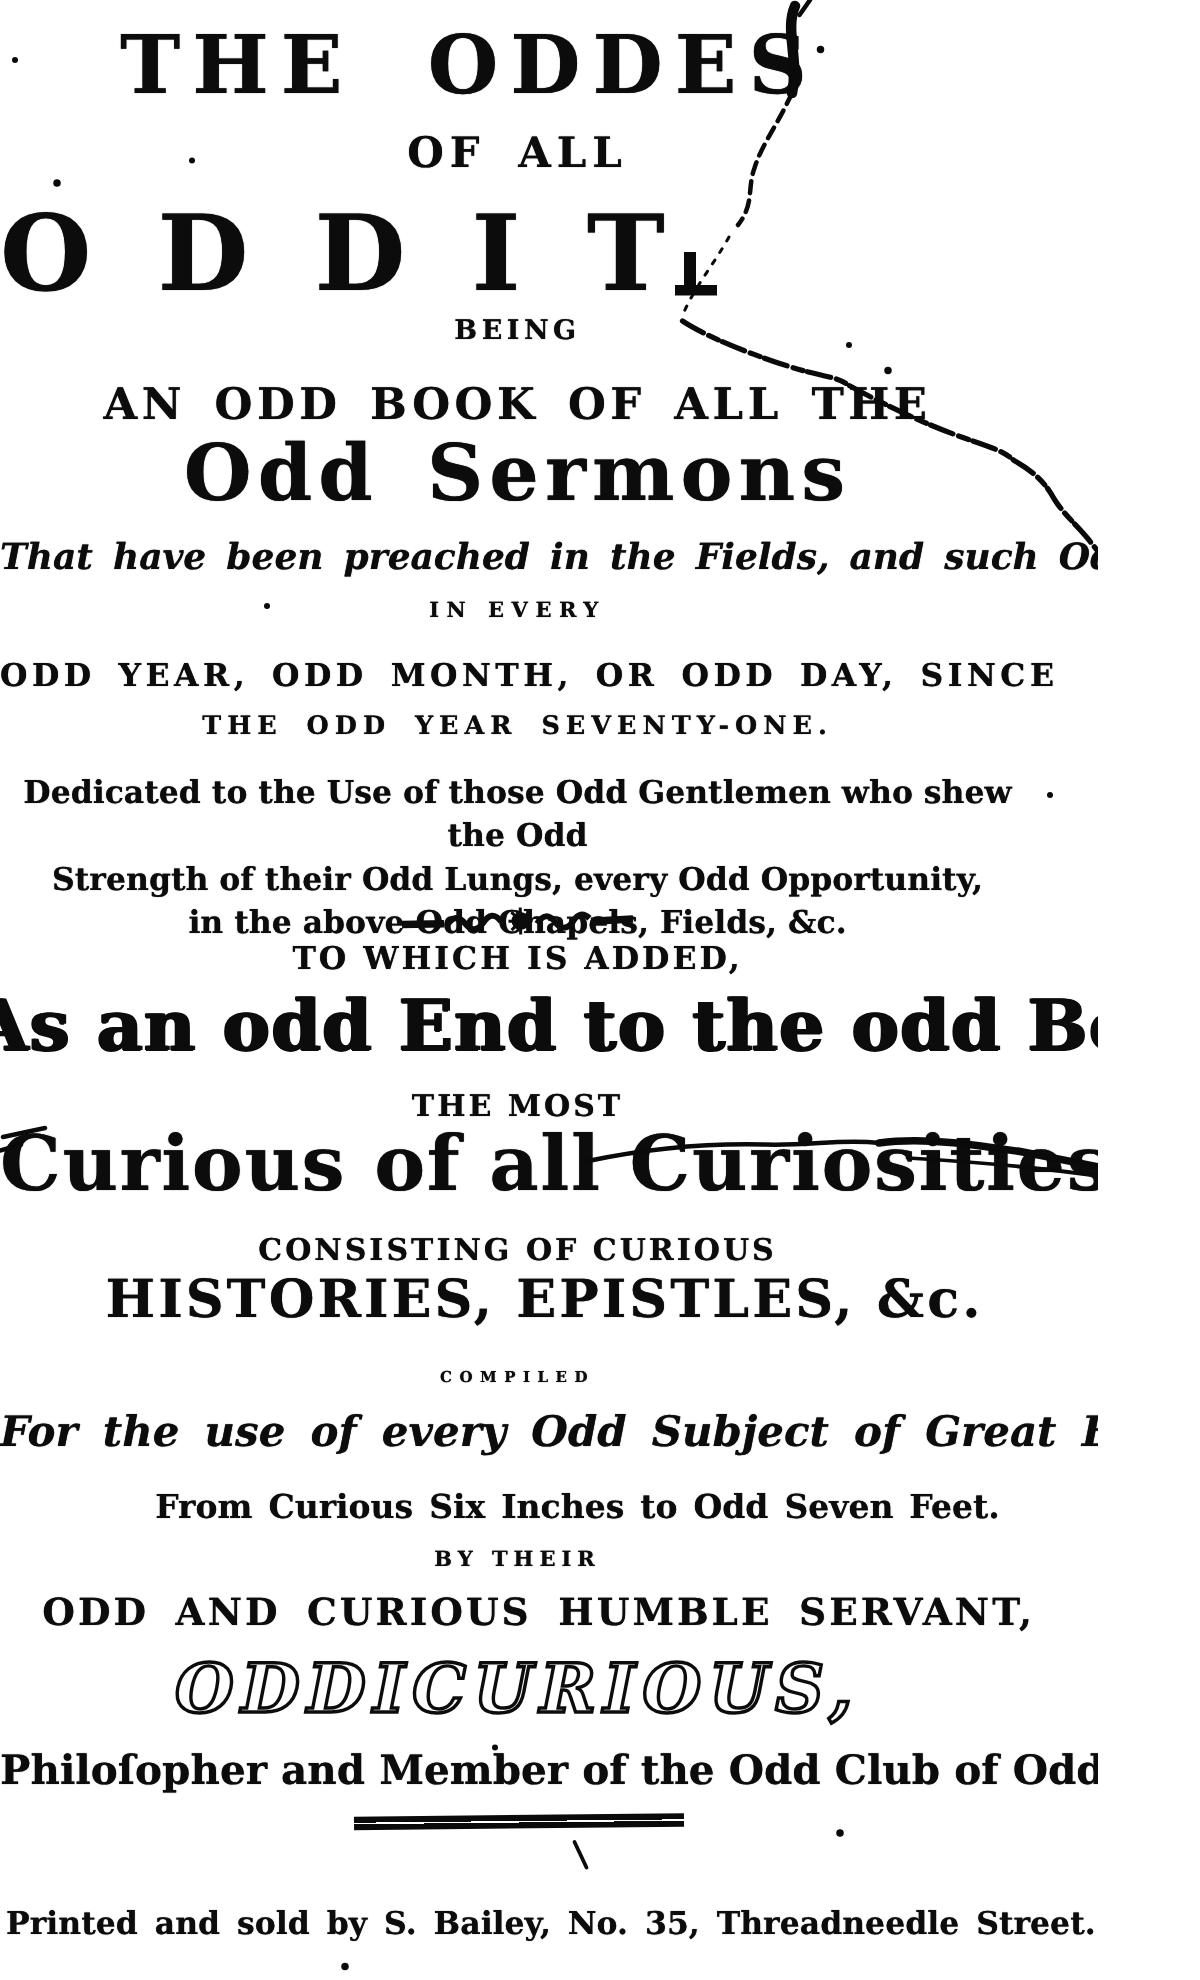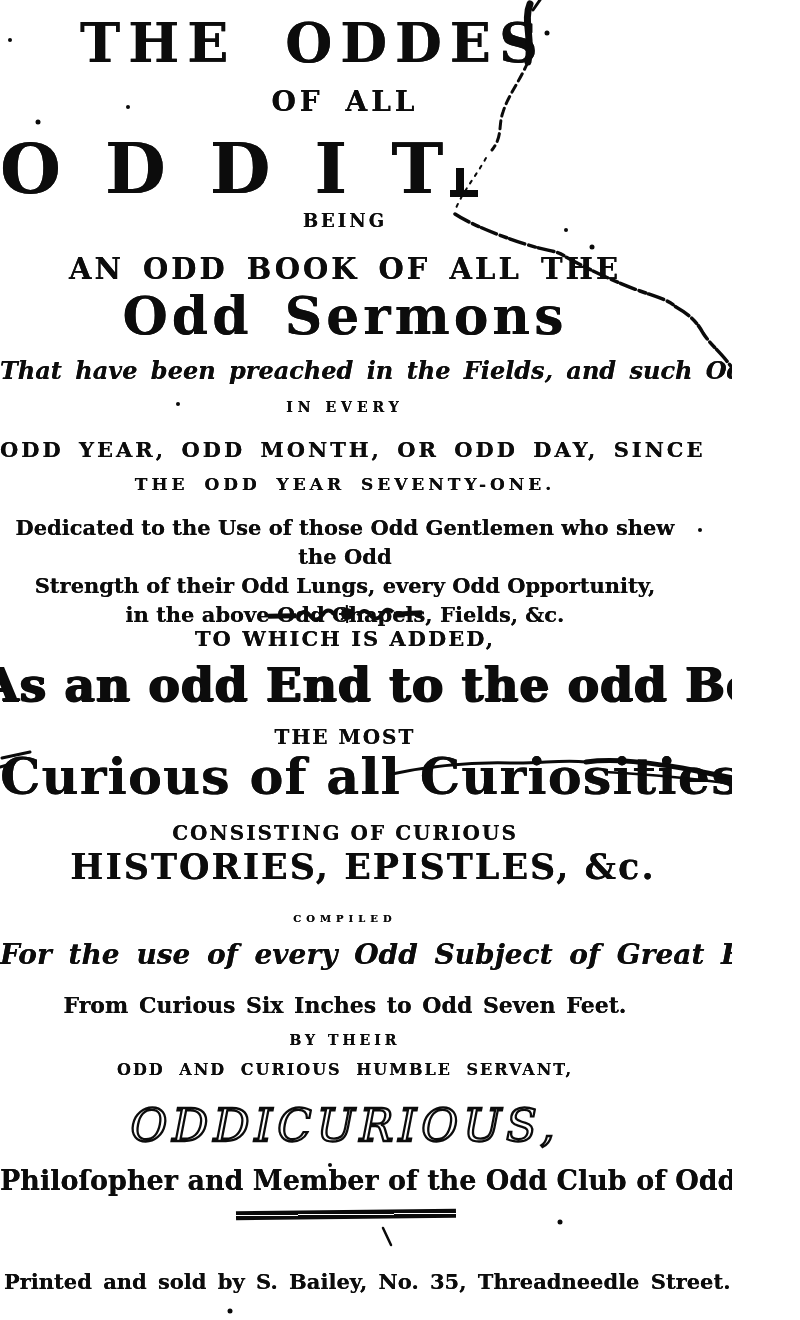--- a/index.html
+++ b/index.html
@@ -25,25 +25,25 @@
   .t-dedication{top:513px;font-size:21px;font-weight:bold;line-height:29px;white-space:normal;}
   .t-towhich{top:628px;font-size:21px;font-weight:bold;letter-spacing:2px;}
   .blackletter{font-weight:bold;text-shadow:1.3px 0 0 currentColor,-0.7px 0 0 currentColor,0 0.6px 0 currentColor;}
   .t-asanodd{top:661px;font-size:47px;letter-spacing:1px;transform:translateX(-18px);}
   .t-themost{top:727px;font-size:20px;font-weight:bold;letter-spacing:2px;}
   .t-curious{top:751px;font-size:51px;font-weight:bold;letter-spacing:1px;}
   .t-consisting{top:823px;font-size:20px;font-weight:bold;letter-spacing:2px;}
   .t-histories{top:849px;font-size:35px;font-weight:bold;letter-spacing:2px;padding-left:18px;}
   .t-compiled{top:914px;font-size:10px;font-weight:bold;letter-spacing:5px;}
   .t-foruse{top:941px;font-size:28px;font-weight:bold;font-style:italic;word-spacing:7px;}
-  .t-fromcurious{top:994px;font-size:22px;font-weight:bold;word-spacing:3px;}
+  .t-fromcurious{top:994px;font-size:22px;font-weight:bold;word-spacing:3px;margin-left:40px;}
   .t-bytheir{top:1033px;font-size:14px;font-weight:bold;letter-spacing:4px;}
-  .t-servant{top:1062px;font-size:16px;font-weight:bold;letter-spacing:2px;word-spacing:7px;}
+  .t-servant{top:1062px;font-size:25px;font-weight:bold;letter-spacing:2px;word-spacing:7px;text-align:right;}
   .t-author{
-    top:1103px;font-size:45px;font-weight:normal;font-style:italic;letter-spacing:5px;
+    top:1103px;font-size:45px;font-weight:bold;font-style:italic;letter-spacing:5px;
     color:#ffffff;-webkit-text-stroke:2.3px #0c0c0c;text-shadow:0 0 1px #0c0c0c;
   }
   .t-philosopher{top:1167px;font-size:27px;font-weight:bold;}
   .rule{
     position:absolute;top:1210px;left:236px;width:220px;height:9px;
     background:linear-gradient(to bottom,#0a0a0a 0 4px,#ffffff 4px 5px,#0a0a0a 5px 9px);
     transform:rotate(-0.6deg);
   }
   .t-london{top:1231px;font-size:37px;letter-spacing:2px;}
   .t-printed{top:1271px;font-size:21px;font-weight:bold;word-spacing:4px;transform:translateX(4px);}

